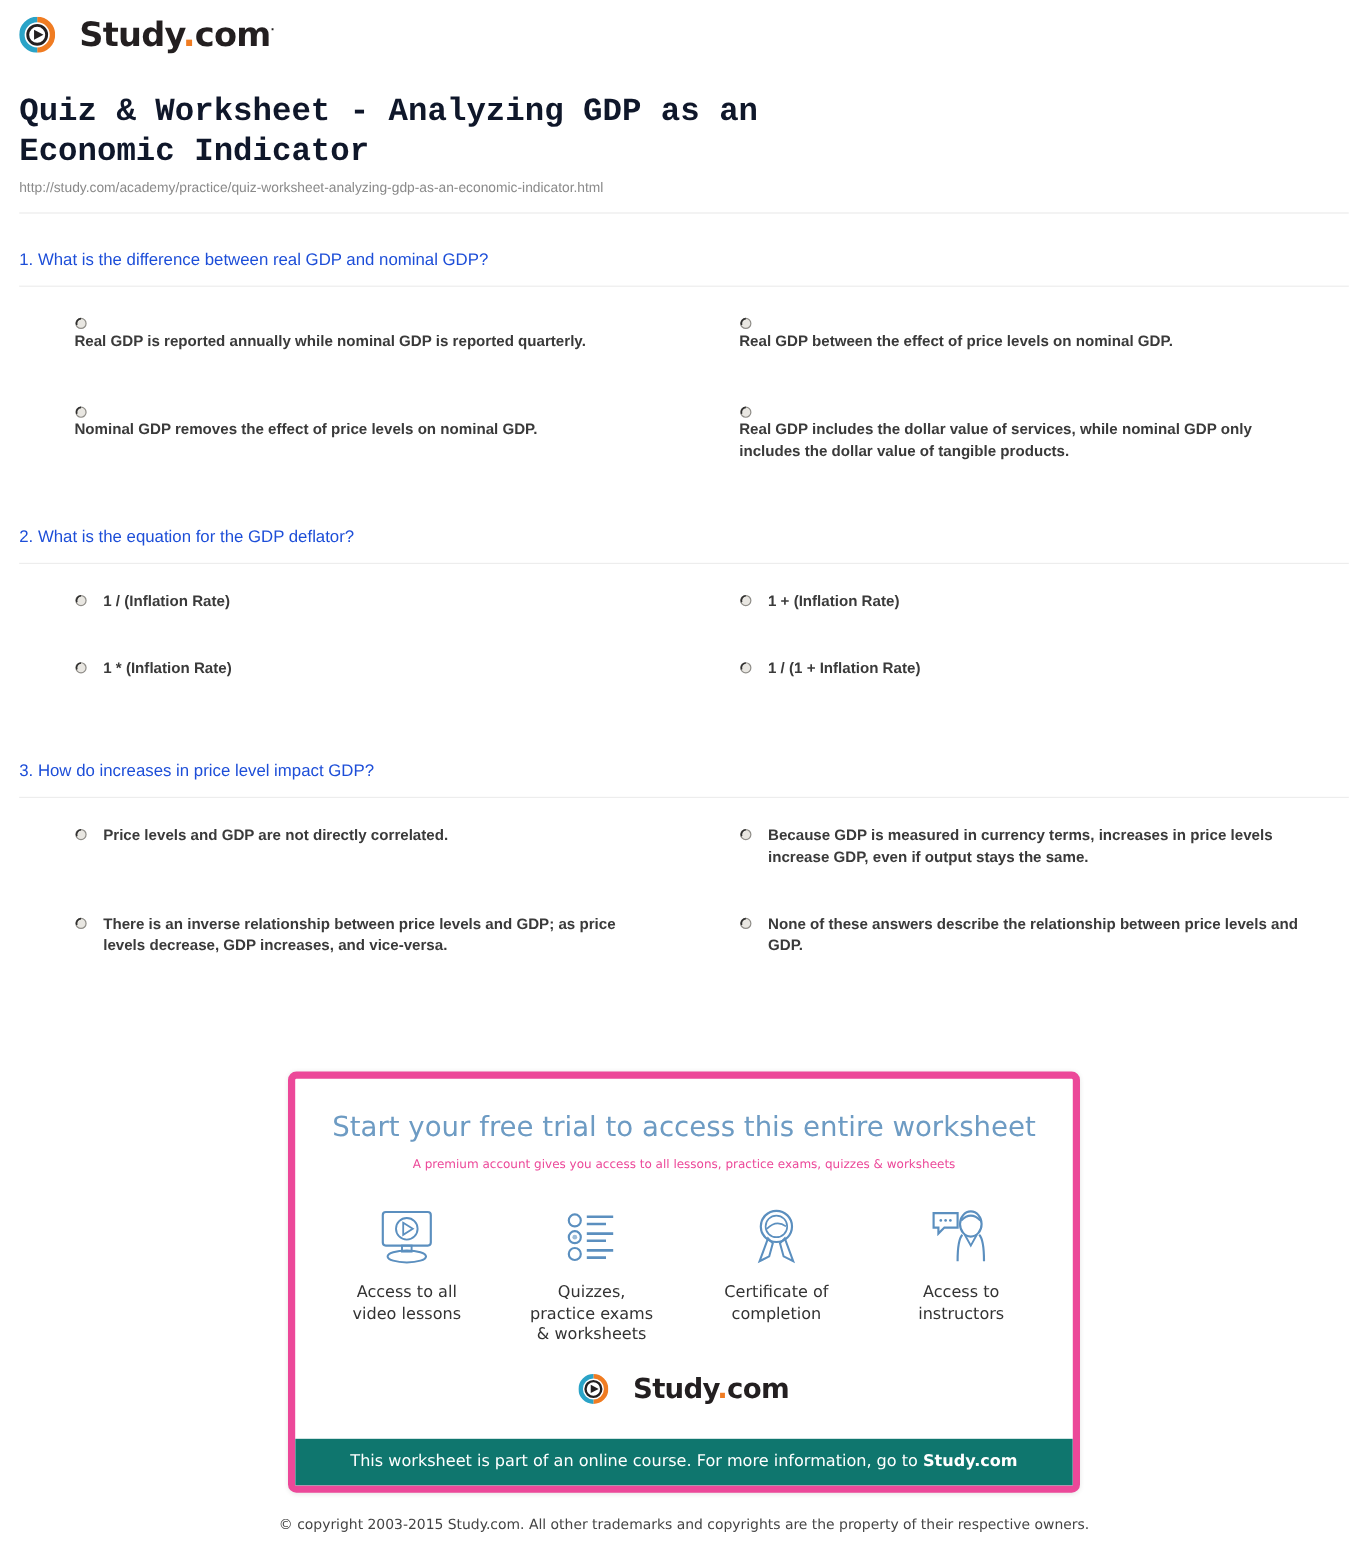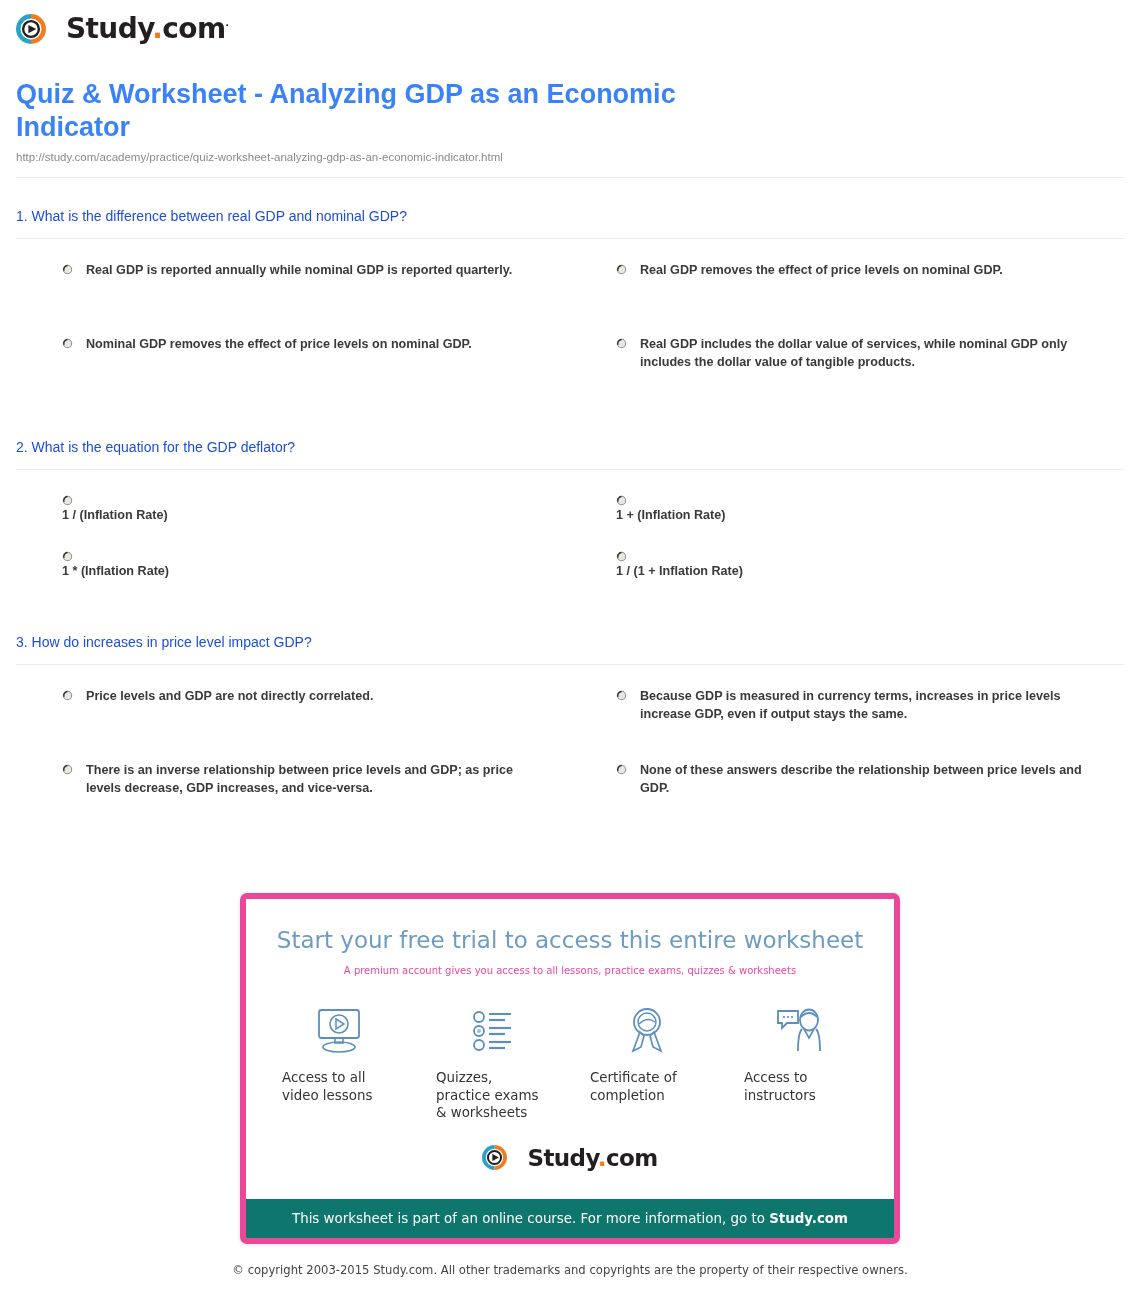--- a/index.html
+++ b/index.html
@@ -39,22 +39,22 @@
     font-weight: bold;
   }
 
   
   .title-block { padding: 20px 16px 0 16px; }
   h1.worksheet-title {
     margin: 0;
     font-size: 27px;
     line-height: 1.22;
     font-weight: bold;
-    color: #3b82f6;
-    font-family: Liberation Sans, sans-serif;
+    color: #0f172a;
+    font-family: Liberation Mono, monospace;
     max-width: 760px;
   }
   .worksheet-url {
     margin-top: 7px;
     font-size: 11.5px;
     color: #8a8a8a;
     font-family: "Liberation Sans", sans-serif;
   }
   .rule {
     height: 1px;
@@ -82,23 +82,23 @@
     column-gap: 0px;
     padding-top: 22px;
   }
   .answers.q1 { grid-auto-flow: column; grid-template-rows: auto auto; }
   .answer {
     display: flex;
     align-items: flex-start;
     padding: 0 30px 0 46px;
     min-height: 54px;
   }
-  .answers.q2 .answer { min-height: 56px; flex-direction: column; }
+  .answers.q2 .answer { min-height: 56px; }
   .answers.q3 .answer { min-height: 74px; }
-  .answers.q1 .answer { min-height: 74px; }
+  .answers.q1 .answer { min-height: 74px; flex-direction: column; }
   .answer .radio {
     flex: 0 0 auto;
     width: 11px;
     height: 11px;
     margin-top: 3px;
     margin-right: 13px;
   }
   .answer .a-text {
     font-size: 12.6px;
     font-weight: bold;
@@ -135,21 +135,21 @@
     font-size: 10px;
     color: #ec4899;
     font-family: "DejaVu Sans", sans-serif;
   }
   .perks {
     display: flex;
     justify-content: center;
     gap: 40px;
     padding: 26px 10px 10px 10px;
   }
-  .perk { width: 120px; text-align: left; }
+  .perk { width: 120px; text-align: center; }
   .perk-icon {
     height: 58px;
     display: flex;
     align-items: center;
     justify-content: center;
   }
   .perk-label {
     margin-top: 9px;
     font-size: 13.4px;
     color: #333333;
@@ -222,21 +222,21 @@
             <circle cx="6" cy="6" r="4.6" fill="#e9e7e2" stroke="#8f8d88" stroke-width="1.1"></circle>
             <path d="M6 1.6 A4.4 4.4 0 0 0 2.2 7.5" fill="none" stroke="#2f2f2f" stroke-width="1.5"></path>
           </svg>
         <span class="a-text">Nominal GDP removes the effect of price levels on nominal GDP.</span>
       </div>
       <div class="answer">
         <svg class="radio" viewBox="0 0 12 12">
             <circle cx="6" cy="6" r="4.6" fill="#e9e7e2" stroke="#8f8d88" stroke-width="1.1"></circle>
             <path d="M6 1.6 A4.4 4.4 0 0 0 2.2 7.5" fill="none" stroke="#2f2f2f" stroke-width="1.5"></path>
           </svg>
-        <span class="a-text">Real GDP removes the effect of price levels on nominal GDP.</span>
+        <span class="a-text">Real GDP between the effect of price levels on nominal GDP.</span>
       </div>
       <div class="answer">
         <svg class="radio" viewBox="0 0 12 12">
             <circle cx="6" cy="6" r="4.6" fill="#e9e7e2" stroke="#8f8d88" stroke-width="1.1"></circle>
             <path d="M6 1.6 A4.4 4.4 0 0 0 2.2 7.5" fill="none" stroke="#2f2f2f" stroke-width="1.5"></path>
           </svg>
         <span class="a-text">Real GDP includes the dollar value of services, while nominal GDP only includes the dollar value of tangible products.</span>
       </div>
     </div>
   </div>

